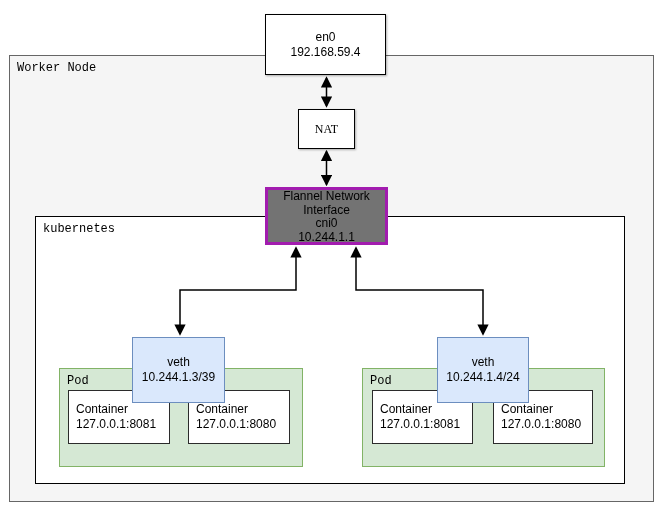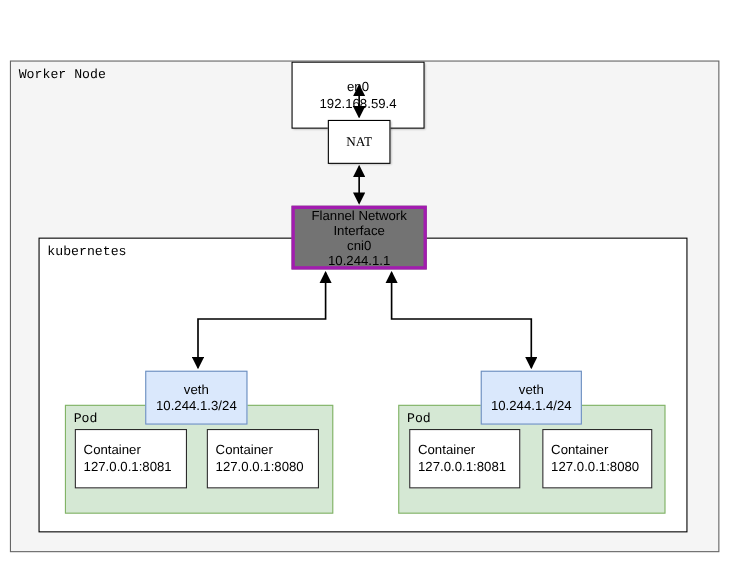--- a/index.html
+++ b/index.html
@@ -9,39 +9,39 @@
     font-size:12px; color:#000; overflow:hidden;
   }
   .box { position:absolute; box-sizing:border-box; }
   .group-label { display:inline-block; padding:5px 0 0 7px; white-space:nowrap;font-family:Liberation Mono, monospace; }
 
   .worker  { left:9px;  top:55px;  width:645px; height:447px; background:#f5f5f5; border:1px solid #666666; }
   .k8s     { left:35px; top:216px; width:590px; height:268px; background:#ffffff; border:1px solid #000000; }
 
   .centered { display:flex; flex-direction:column; align-items:center; justify-content:center; text-align:center; line-height:15px; }
 
-  .en0     { left:265px; top:14px;  width:121px; height:61px; background:#ffffff; border:1px solid #000000; box-shadow:1px 1px 2px rgba(0,0,0,0.3);margin-top:42px; }
+  .en0     { left:265px; top:14px;  width:121px; height:61px; background:#ffffff; border:1px solid #000000; box-shadow:1px 1px 2px rgba(0,0,0,0.3); }
   .nat     { left:298px; top:109px; width:57px;  height:40px; background:#ffffff; border:1px solid #000000; box-shadow:1px 1px 2px rgba(0,0,0,0.3);font-family:Liberation Serif, serif; }
   .flannel { left:265px; top:187px; width:123px; height:58px; background:#737373; border:3px solid #a21caf; line-height:13.5px;justify-content:space-between; }
 
   .pod { background:#d5e8d4; border:1px solid #82b366; }
   .pod-left  { left:59px;  top:368px; width:244px; height:99px; }
   .pod-right { left:362px; top:368px; width:243px; height:99px; }
 
   .containerbox {
     background:#ffffff; border:1px solid #2b2b2b;
     display:flex; flex-direction:column; justify-content:center;
     padding-left:7px; line-height:15px; top:390px; height:54px;
   }
   .c1 { left:68px;  width:102px; }
   .c2 { left:188px; width:102px; }
   .c3 { left:372px; width:101px; }
   .c4 { left:493px; width:100px; }
 
-  .veth { background:#dae8fc; border:1px solid #6c8ebf; top:337px; height:49px; }
+  .veth { background:#dae8fc; border:1px solid #6c8ebf; top:337px; height:66px; }
   .veth-left  { left:132px; width:93px; }
   .veth-right { left:437px; width:92px; }
 
   .arrows { position:absolute; left:0; top:0; pointer-events:none; }
   .arrows line, .arrows path { stroke:#000000; stroke-width:1.5; fill:none; }
   .arrows marker path { fill:#000000; stroke:none; }
 </style>
 </head>
 <body>
 
@@ -74,21 +74,21 @@
     <span>Container</span>
     <span>127.0.0.1:8081</span>
   </div>
   <div class="box containerbox c4">
     <span>Container</span>
     <span>127.0.0.1:8080</span>
   </div>
 
   <div class="box veth veth-left centered">
     <span>veth</span>
-    <span>10.244.1.3/24</span>
+    <span>10.244.1.3/39</span>
   </div>
   <div class="box veth veth-right centered">
     <span>veth</span>
     <span>10.244.1.4/24</span>
   </div>
 
   <div class="box en0 centered">
     <span>en0</span>
     <span>192.168.59.4</span>
   </div>

